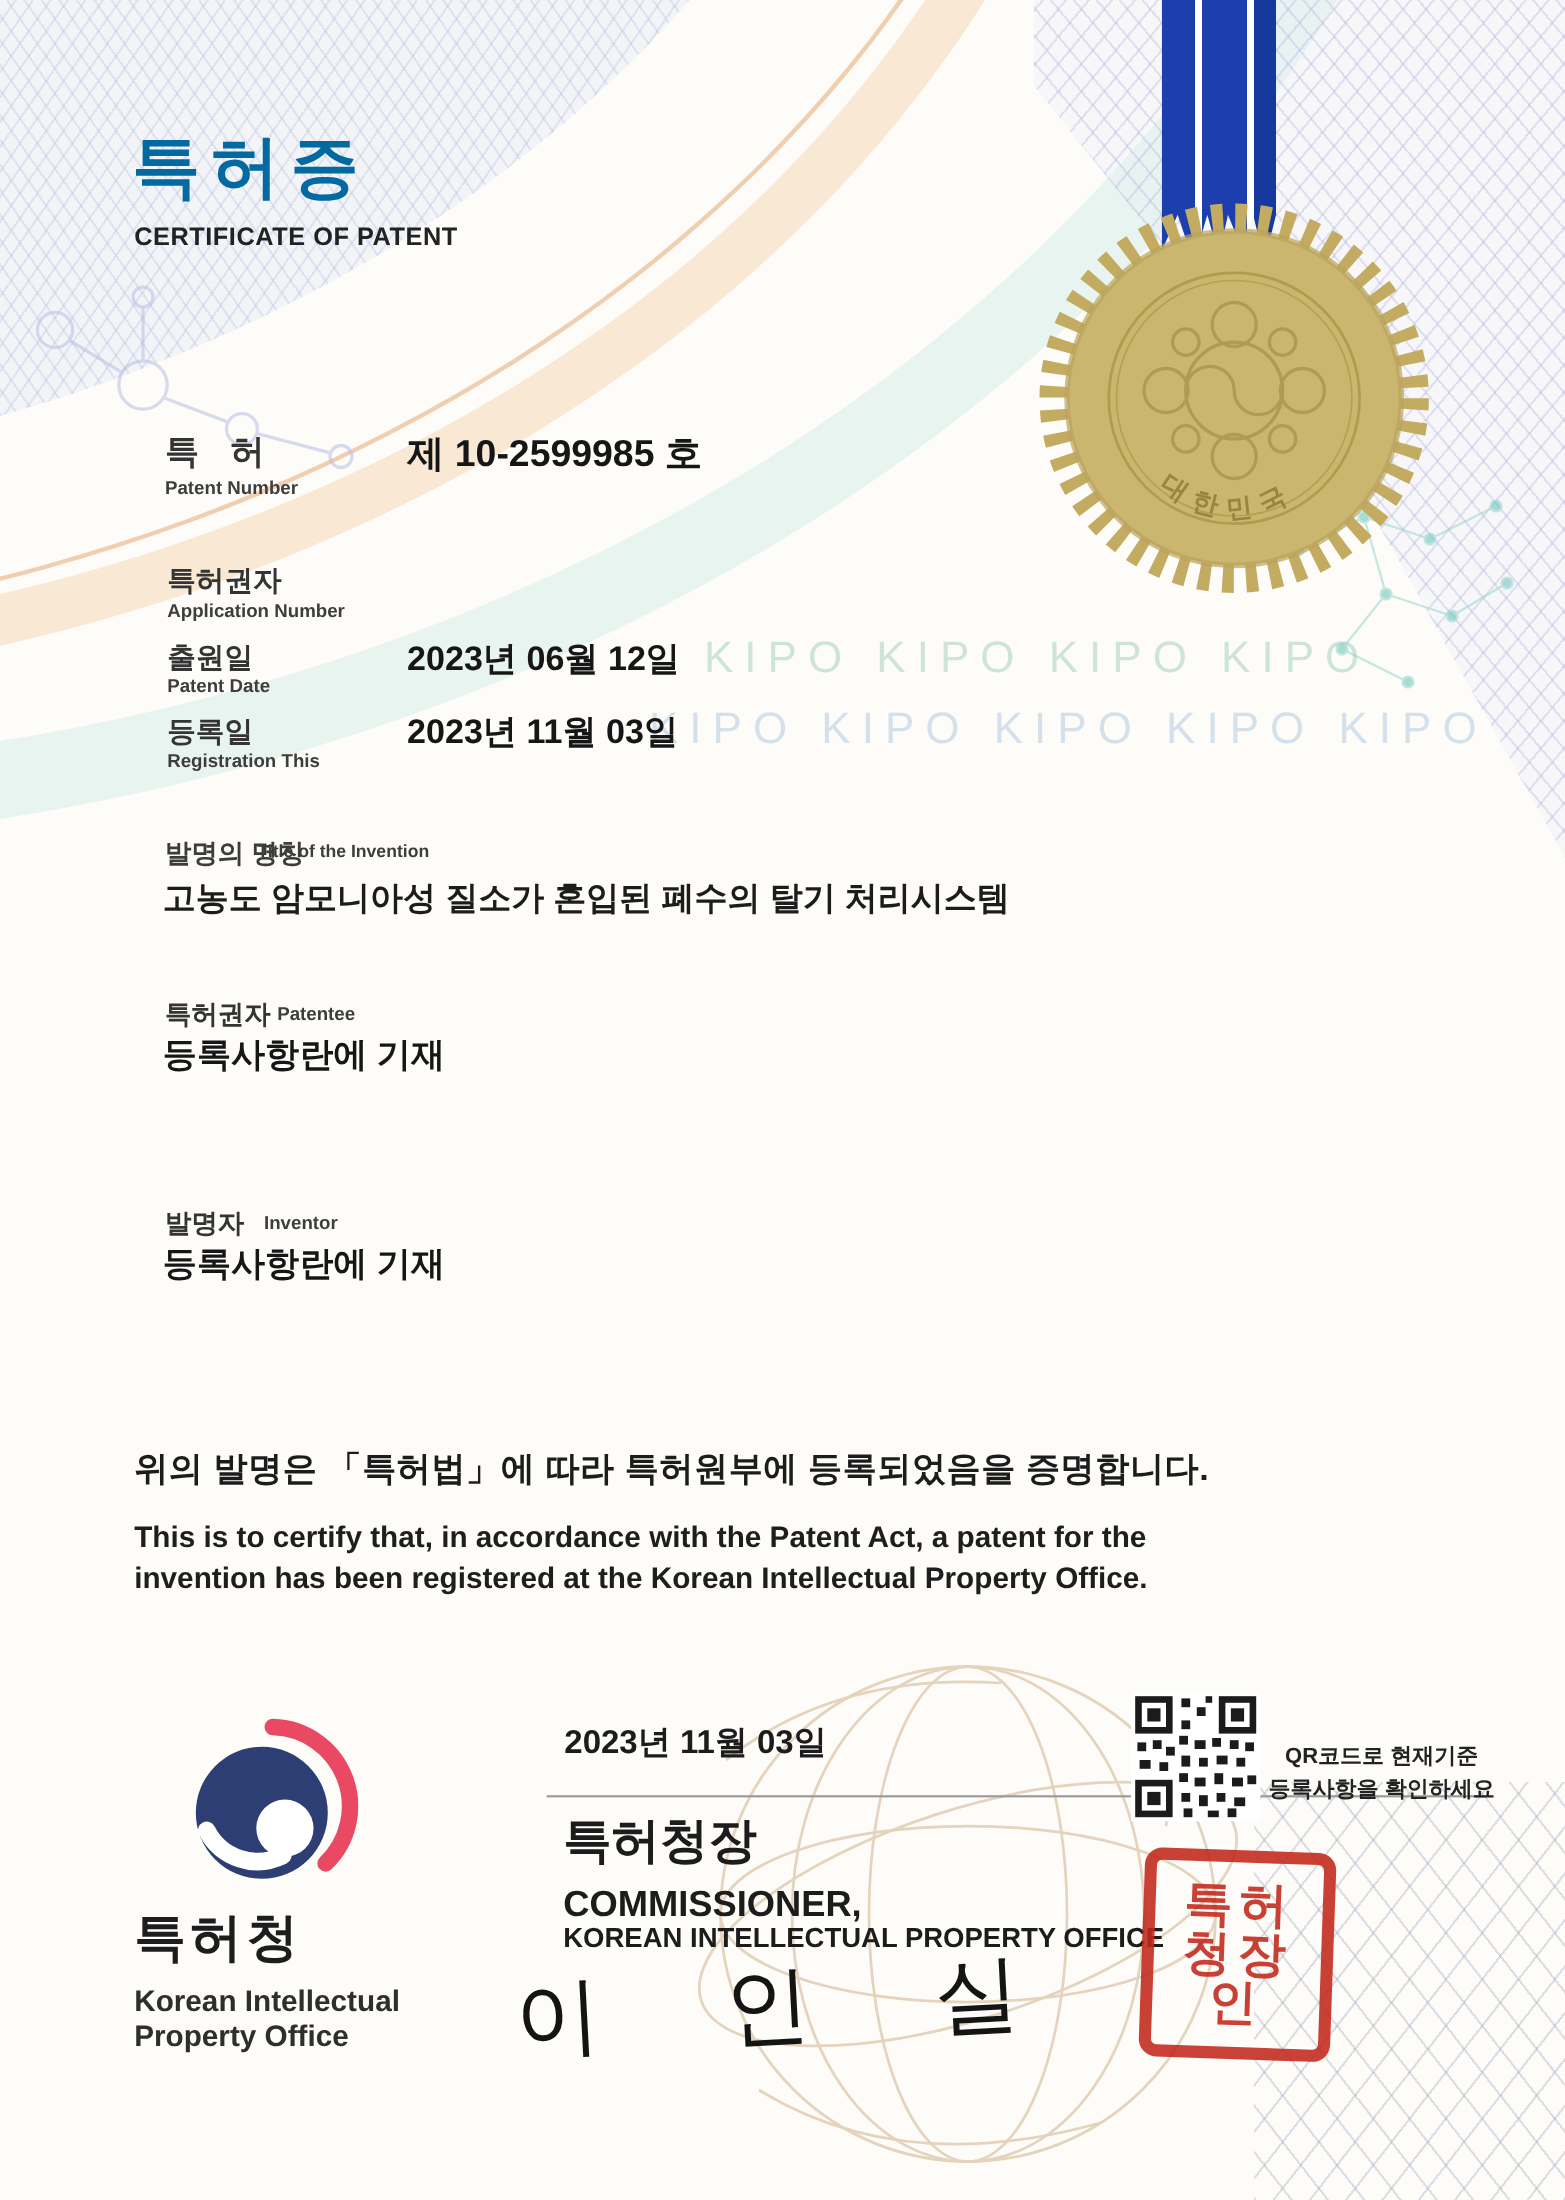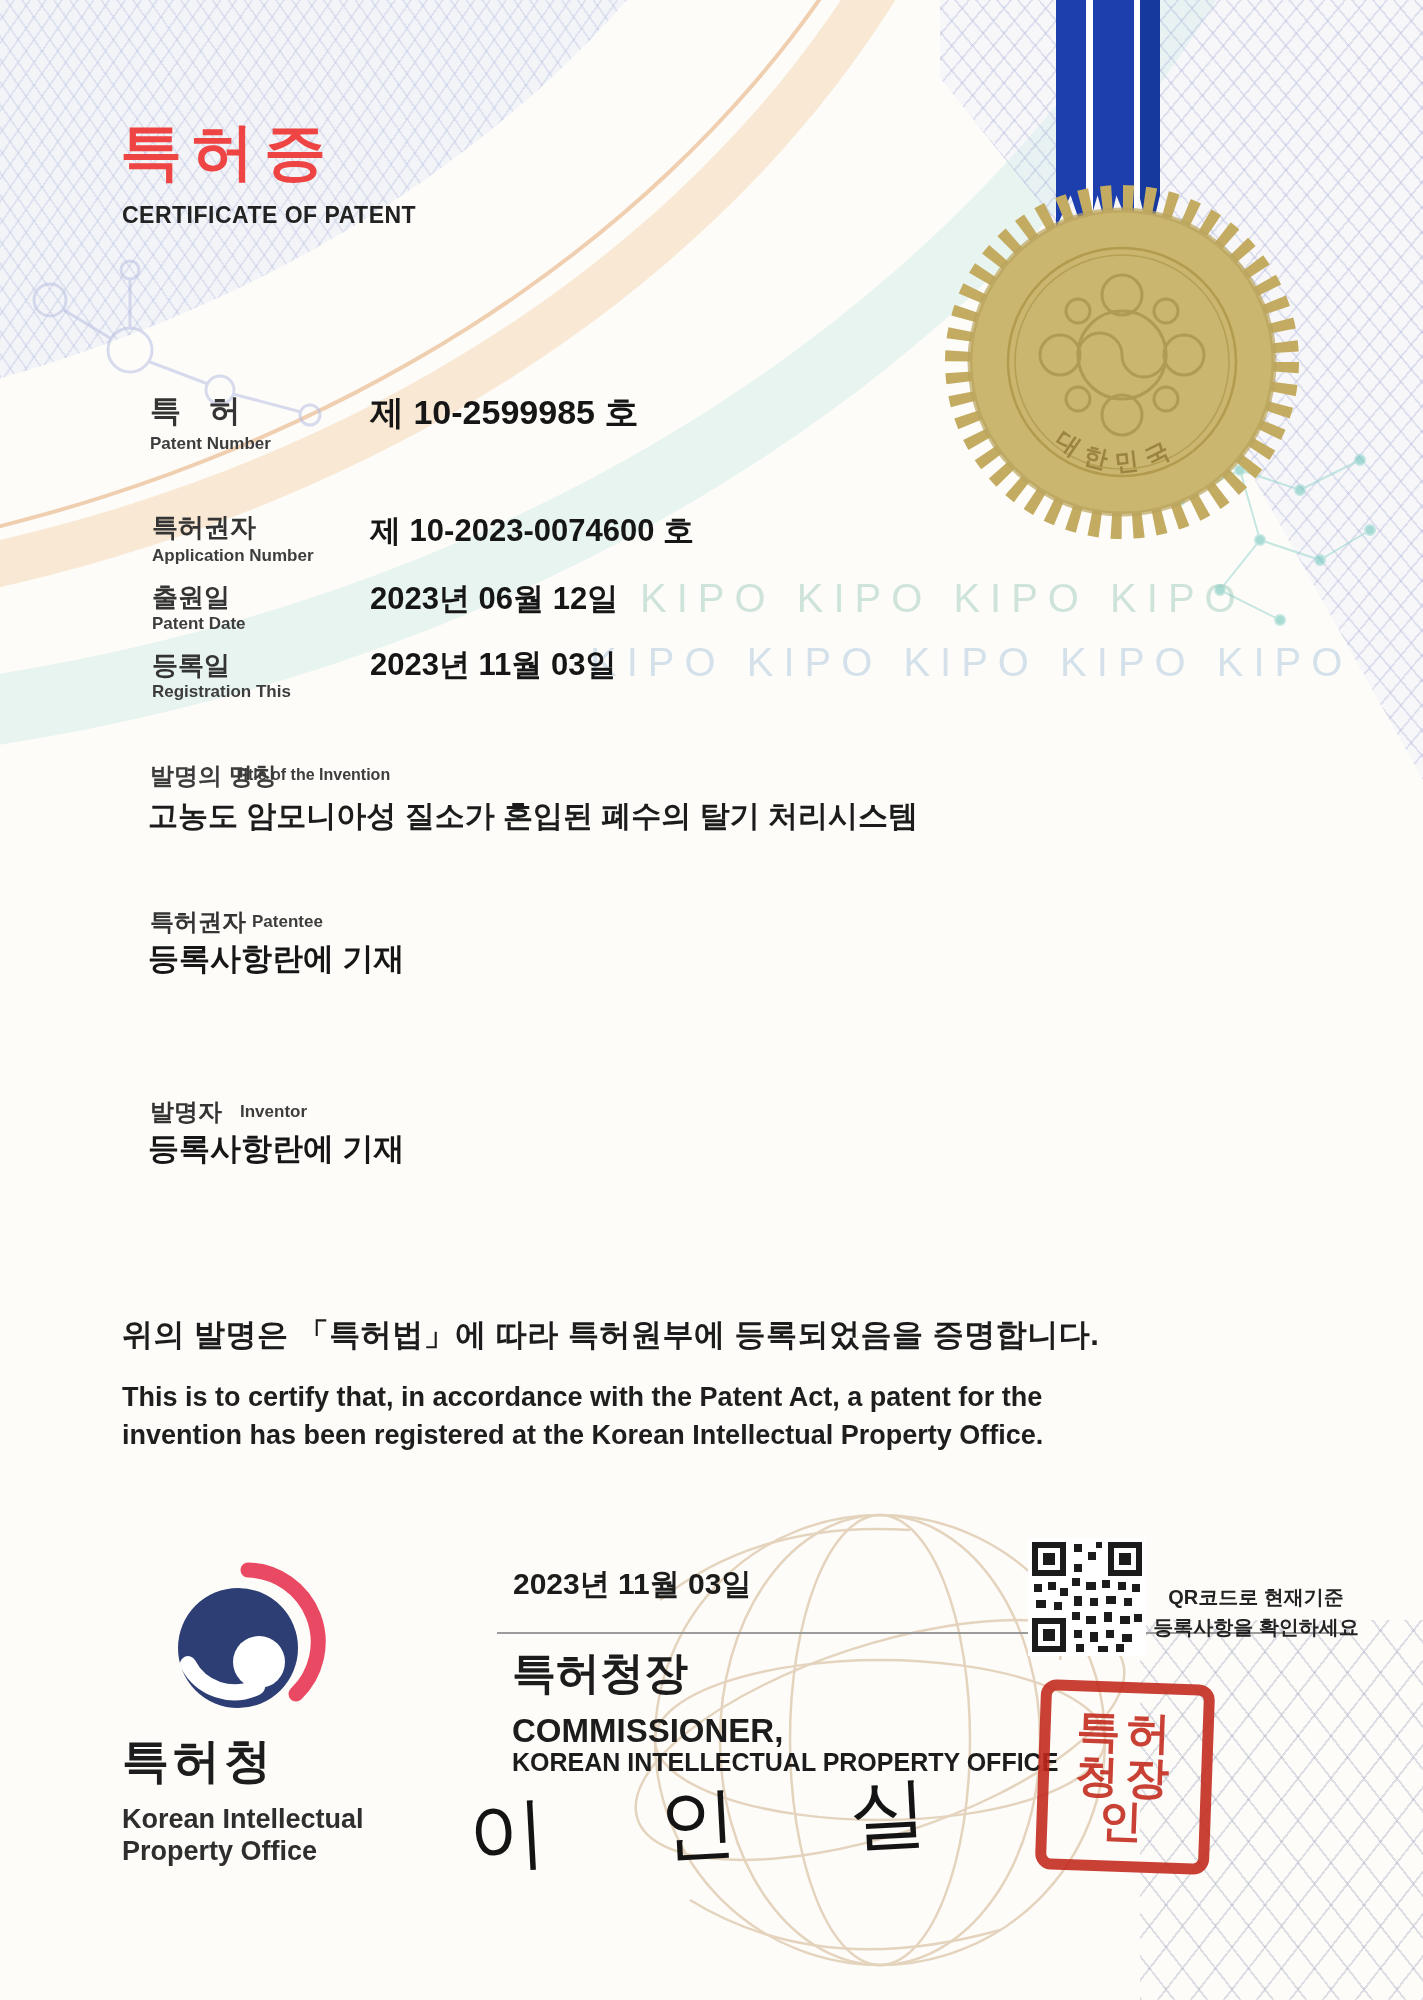--- a/index.html
+++ b/index.html
@@ -35,21 +35,21 @@
 
   
   .ribbon{left:1056px;top:0;width:104px;height:238px;z-index:2;
     background:linear-gradient(90deg,#1d3fae 0 30px,#ffffff 30px 37px,#1d3fae 37px 78px,
                #ffffff 78px 84px,#16399e 84px 104px);
     clip-path:polygon(0 0,100% 0,100% 82%,90% 100%,80% 82%,72% 97%,58% 82%,50% 98%,
                40% 82%,28% 100%,14% 82%,0 96%);}
   .seal-wrap{left:937px;top:177px;width:370px;height:370px;z-index:3;}
 
   
-  .t-ko{left:120px;top:110px;font-size:62px;font-weight:800;letter-spacing:10px;color:#ef4444;}
+  .t-ko{left:120px;top:110px;font-size:62px;font-weight:800;letter-spacing:10px;color:#0369a1;}
   .t-en{left:122px;top:202px;font-size:23px;font-weight:700;letter-spacing:.5px;color:#222;}
 
   .lab-ko{font-size:26px;font-weight:700;color:#343434;}
   .lab-en{font-size:17px;font-weight:700;color:#3d3d3d;}
   .val{font-size:31px;font-weight:700;color:#161616;white-space:nowrap;}
 
   .f-pat-ko{left:150px;top:390px;font-size:31px;letter-spacing:10px;}
   .f-pat-en{left:150px;top:434px;}
   .f-pat-v {left:370px;top:390px;font-size:34px;}
   .f-app-ko{left:152px;top:510px;}
@@ -195,21 +195,20 @@
 
   <div class="abs t-ko">특허증</div>
   <div class="abs t-en">CERTIFICATE OF PATENT</div>
 
   <div class="abs lab-ko f-pat-ko">특 허</div>
   <div class="abs lab-en f-pat-en">Patent Number</div>
   <div class="abs val    f-pat-v">제 10-2599985 호</div>
 
   <div class="abs lab-ko f-app-ko">특허권자</div>
   <div class="abs lab-en f-app-en">Application Number</div>
-  <div class="abs val    f-app-v">제 10-2023-0074600 호</div>
 
   <div class="abs lab-ko f-fil-ko">출원일</div>
   <div class="abs lab-en f-fil-en">Patent Date</div>
   <div class="abs val    f-fil-v">2023년 06월 12일</div>
 
   <div class="abs lab-ko f-reg-ko">등록일</div>
   <div class="abs lab-en f-reg-en">Registration This</div>
   <div class="abs val    f-reg-v">2023년 11월 03일</div>
 
   <div class="abs lab-ko inv-lab-ko">발명의 명칭</div>

